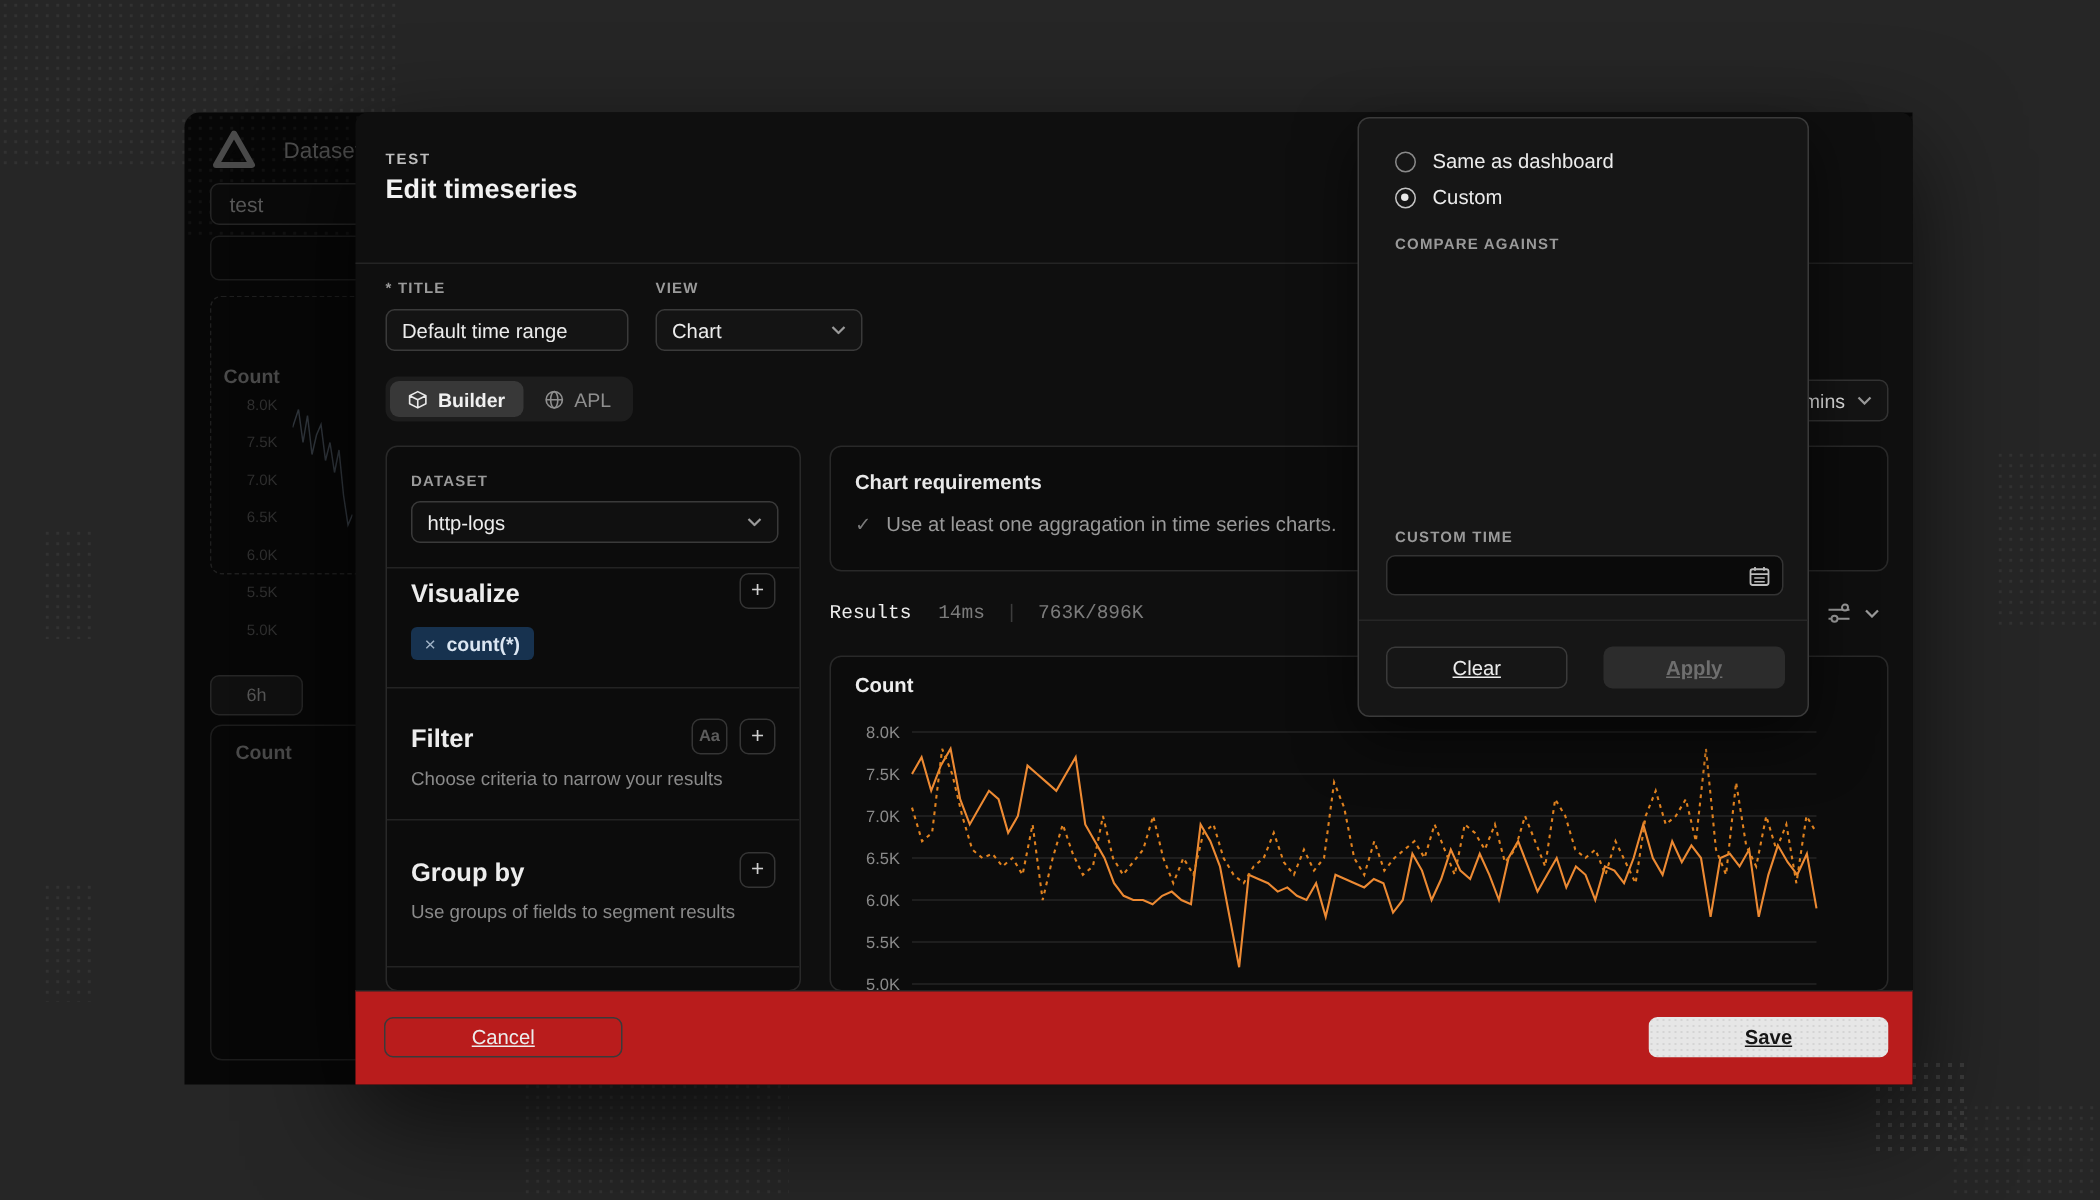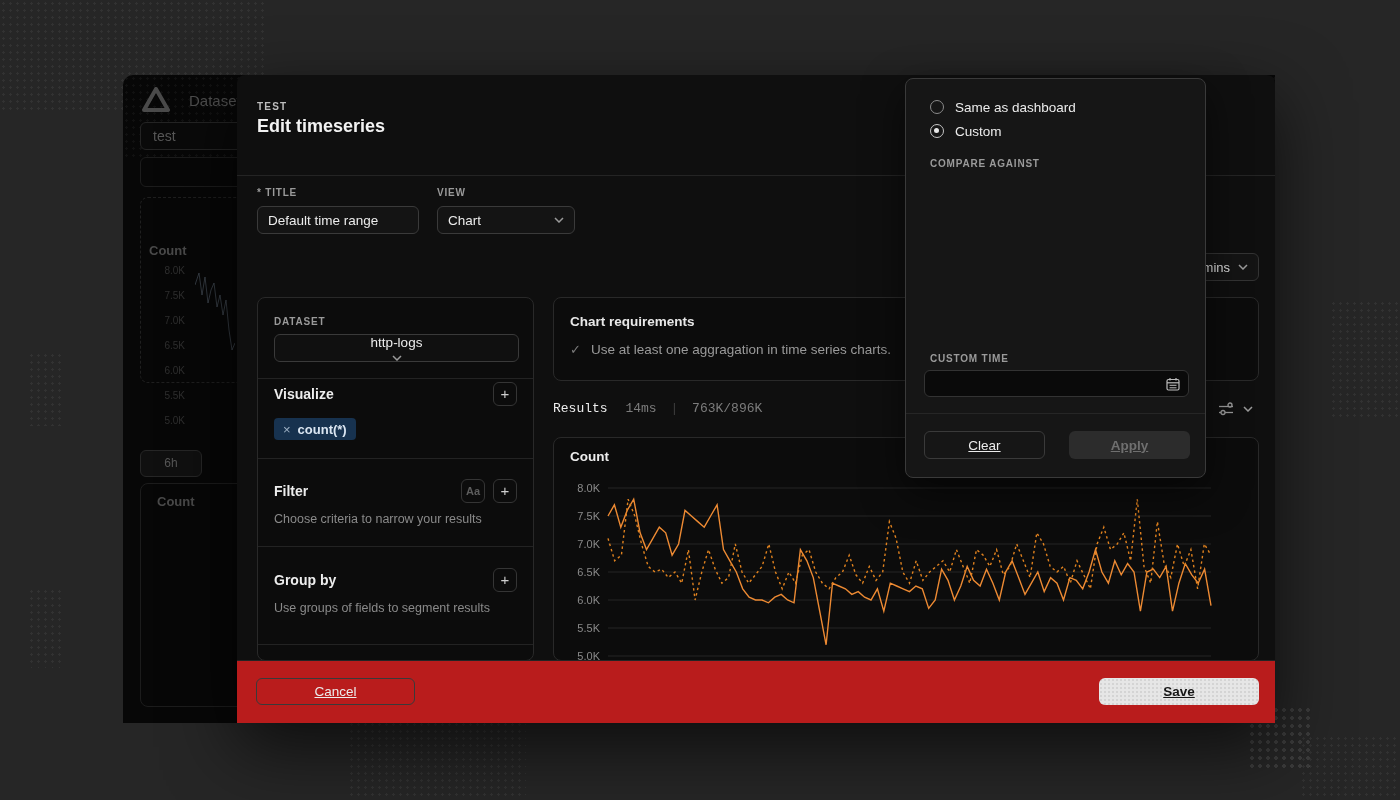--- a/index.html
+++ b/index.html
@@ -48,22 +48,22 @@
   .tab { display:flex; align-items:center; gap:7px; height:24px; padding:0 12px; border-radius:6px;
          color:#8f8f8f; font-size:13px; cursor:pointer; }
   .tab.active { background:#383838; color:#f0f0f0; font-weight:bold; }
 
   .panel { position:absolute; border:1px solid #292929; border-radius:8px; background:#0c0c0c; }
   .left-panel { left:20px; top:222px; width:277px; height:364px; overflow:hidden; }
   .lp-divider { position:absolute; left:0; width:100%; height:1px; background:#232323; }
   .lp-label { position:absolute; left:16px; color:#9a9a9a; font-size:10px; letter-spacing:0.8px; font-weight:bold; }
   .lp-select { position:absolute; left:16px; width:245px; height:28px; border:1px solid #3a3a3a; border-radius:6px;
                background:#101010; color:#ececec; font-size:13.5px; display:flex; align-items:center;
-               justify-content:space-between; padding:0 10px; cursor:pointer;flex-direction:column; }
-  .lp-title { position:absolute; left:16px; color:#ededed; font-size:14px; font-weight:bold; }
+               justify-content:space-between; padding:0 10px; cursor:pointer; }
+  .lp-title { position:absolute; left:16px; color:#ededed; font-size:17px; font-weight:bold; }
   .lp-hint { position:absolute; left:16px; color:#8a8a8a; font-size:12.5px; }
   .sq-btn { position:absolute; width:24px; height:24px; border:1px solid #353535; border-radius:6px; background:transparent;
             color:#cfcfcf; font-size:15px; line-height:22px; text-align:center; cursor:pointer; }
   .sq-btn.dim { color:#5d5d5d; font-size:11px; font-weight:bold; }
   .chip { position:absolute; left:16px; display:inline-flex; align-items:center; gap:7px; height:22px; padding:0 9px;
           background:#17324f; border-radius:4px; color:#dbe6f2; font-size:13px; font-weight:bold; cursor:pointer; }
   .chip .x { color:#9fb2c6; font-weight:normal; font-size:13px; cursor:pointer; }
 
   .req-panel { left:316px; top:222px; width:706px; height:84px; }
   .req-title { position:absolute; left:16px; top:16px; color:#e8e8e8; font-size:13.5px; font-weight:bold; }
@@ -88,21 +88,21 @@
               border-top:1px solid #242424; border-radius:0; }
   .btn { border-radius:6px; font-size:13.5px; cursor:pointer; display:flex; align-items:center; justify-content:center;text-decoration:underline; }
   .btn-cancel { position:absolute; left:19px; top:17px; width:159px; height:27px; border:1px solid #3a3a3a;
                 color:#ececec; background:transparent; }
   .btn-save { position:absolute; right:16px; top:17px; width:160px; height:27px; background:#e6e6e6; color:#161616;
               font-weight:bold; background-image:radial-gradient(rgba(0,0,0,0.08) 0.8px, transparent 1px); background-size:4px 4px; }
 
   
   .popover { position:absolute; left:905px; top:78px; width:301px; height:400px; background:#161616;
              border:1px solid #3a3a3a; border-radius:8px; box-shadow:0 14px 40px rgba(0,0,0,0.55); z-index:5; }
-  .radio-row { position:absolute; left:24px; display:flex; gap:11px; color:#ececec; font-size:13.5px; cursor:pointer; }
+  .radio-row { position:absolute; left:24px; display:flex; align-items:center; gap:11px; color:#ececec; font-size:13.5px; cursor:pointer; }
   .radio { width:14px; height:14px; border:1.5px solid #8a8a8a; border-radius:50%; position:relative; }
   .radio.sel { border-color:#c4c4c4; }
   .radio.sel::after { content:""; position:absolute; left:3px; top:3px; width:5px; height:5px; border-radius:50%; background:#e8e8e8; }
   .po-label { position:absolute; left:24px; color:#9a9a9a; font-size:10px; letter-spacing:0.8px; font-weight:bold; }
   .cmp-grid { position:absolute; left:18px; top:104px; width:265px; display:grid;
               grid-template-columns:repeat(3, 81px); column-gap:11px; row-gap:15px; }
   .cmp-btn { height:25px; border:1px solid #3d3d3d; border-radius:6px; background:transparent; color:#e6e6e6;
              font-size:12.5px; display:flex; align-items:center; justify-content:center; cursor:pointer; }
   .cmp-btn.active { background:#2f2f2f; border-color:#4a4a4a;
                     background-image:radial-gradient(rgba(255,255,255,0.06) 0.8px, transparent 1px); background-size:4px 4px; }
@@ -173,20 +173,36 @@
     <div class="f-label" style="left:20px;top:112px;">* TITLE</div>
     <input class="f-input" style="left: 20px; top: 131px; width: 162px;" value="Default time range">
     <div class="f-label" style="left:200px;top:112px;">VIEW</div>
     <div class="f-select" style="left:200px;top:131px;width:138px;">
       <span>Chart</span>
       <svg width="10" height="6" viewBox="0 0 10 6">
         <path d="M1 1 L5 5 L9 1" fill="none" stroke="#9a9a9a" stroke-width="1.5"></path>
         </svg>
     </div>
 
+    <div class="tabs">
+      <div class="tab active">
+        <svg width="13" height="13" viewBox="0 0 12 12">
+          <path d="M6 1 L11 3.5 V8.5 L6 11 L1 8.5 V3.5 Z M1 3.5 L6 6 L11 3.5 M6 6 V11" fill="none" stroke="#e8e8e8" stroke-width="1" stroke-linejoin="round"></path>
+          </svg>
+        <span>Builder</span>
+      </div>
+      <div class="tab">
+        <svg width="13" height="13" viewBox="0 0 12 12">
+          <circle cx="6" cy="6" r="5" fill="none" stroke="#8f8f8f" stroke-width="1"></circle>
+          <ellipse cx="6" cy="6" rx="2.2" ry="5" fill="none" stroke="#8f8f8f" stroke-width="1"></ellipse>
+          <line x1="1" y1="6" x2="11" y2="6" stroke="#8f8f8f" stroke-width="1"></line>
+          </svg>
+        <span>APL</span>
+      </div>
+    </div>
 
     <div class="panel left-panel">
       <div class="lp-label" style="top:18px;">DATASET</div>
       <div class="lp-select tex" style="top:36px;">
         <span>http-logs</span>
         <svg width="10" height="6" viewBox="0 0 10 6">
           <path d="M1 1 L5 5 L9 1" fill="none" stroke="#9a9a9a" stroke-width="1.5"></path>
           </svg>
       </div>
       <div class="lp-divider" style="top:80px;"></div>

